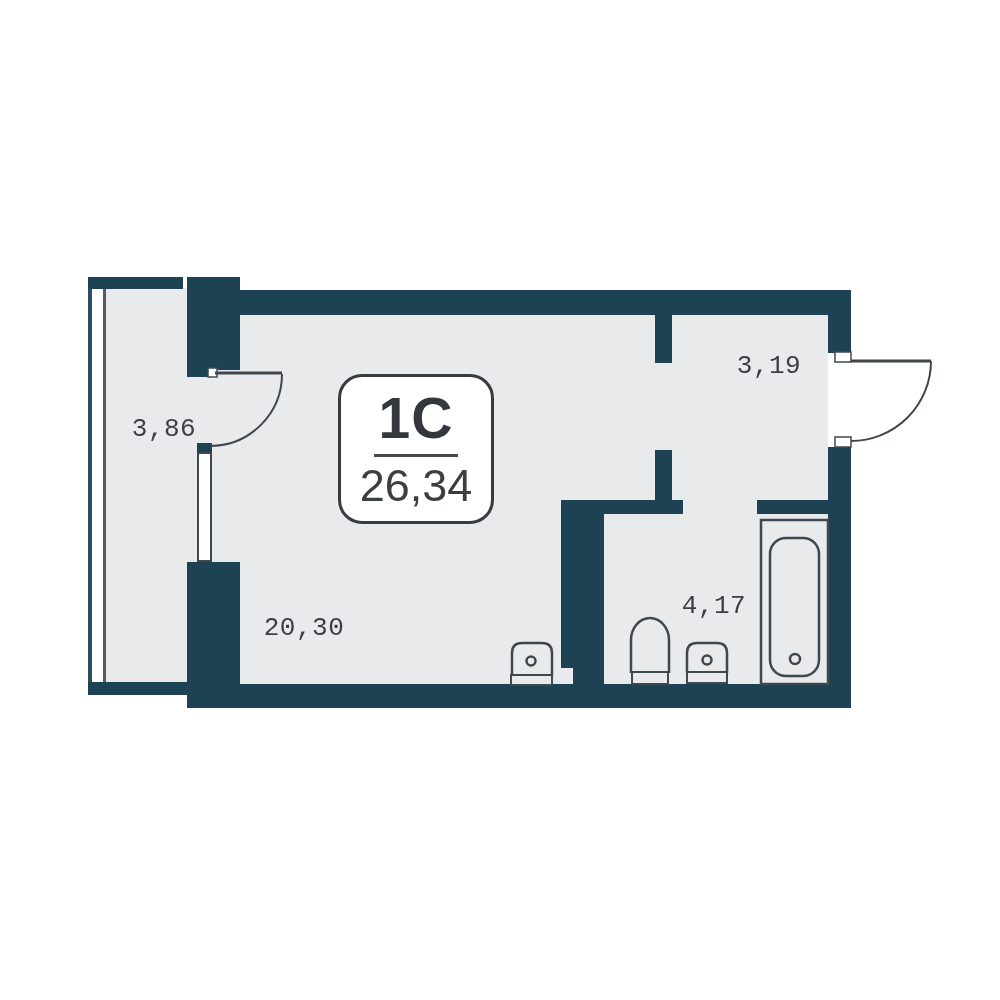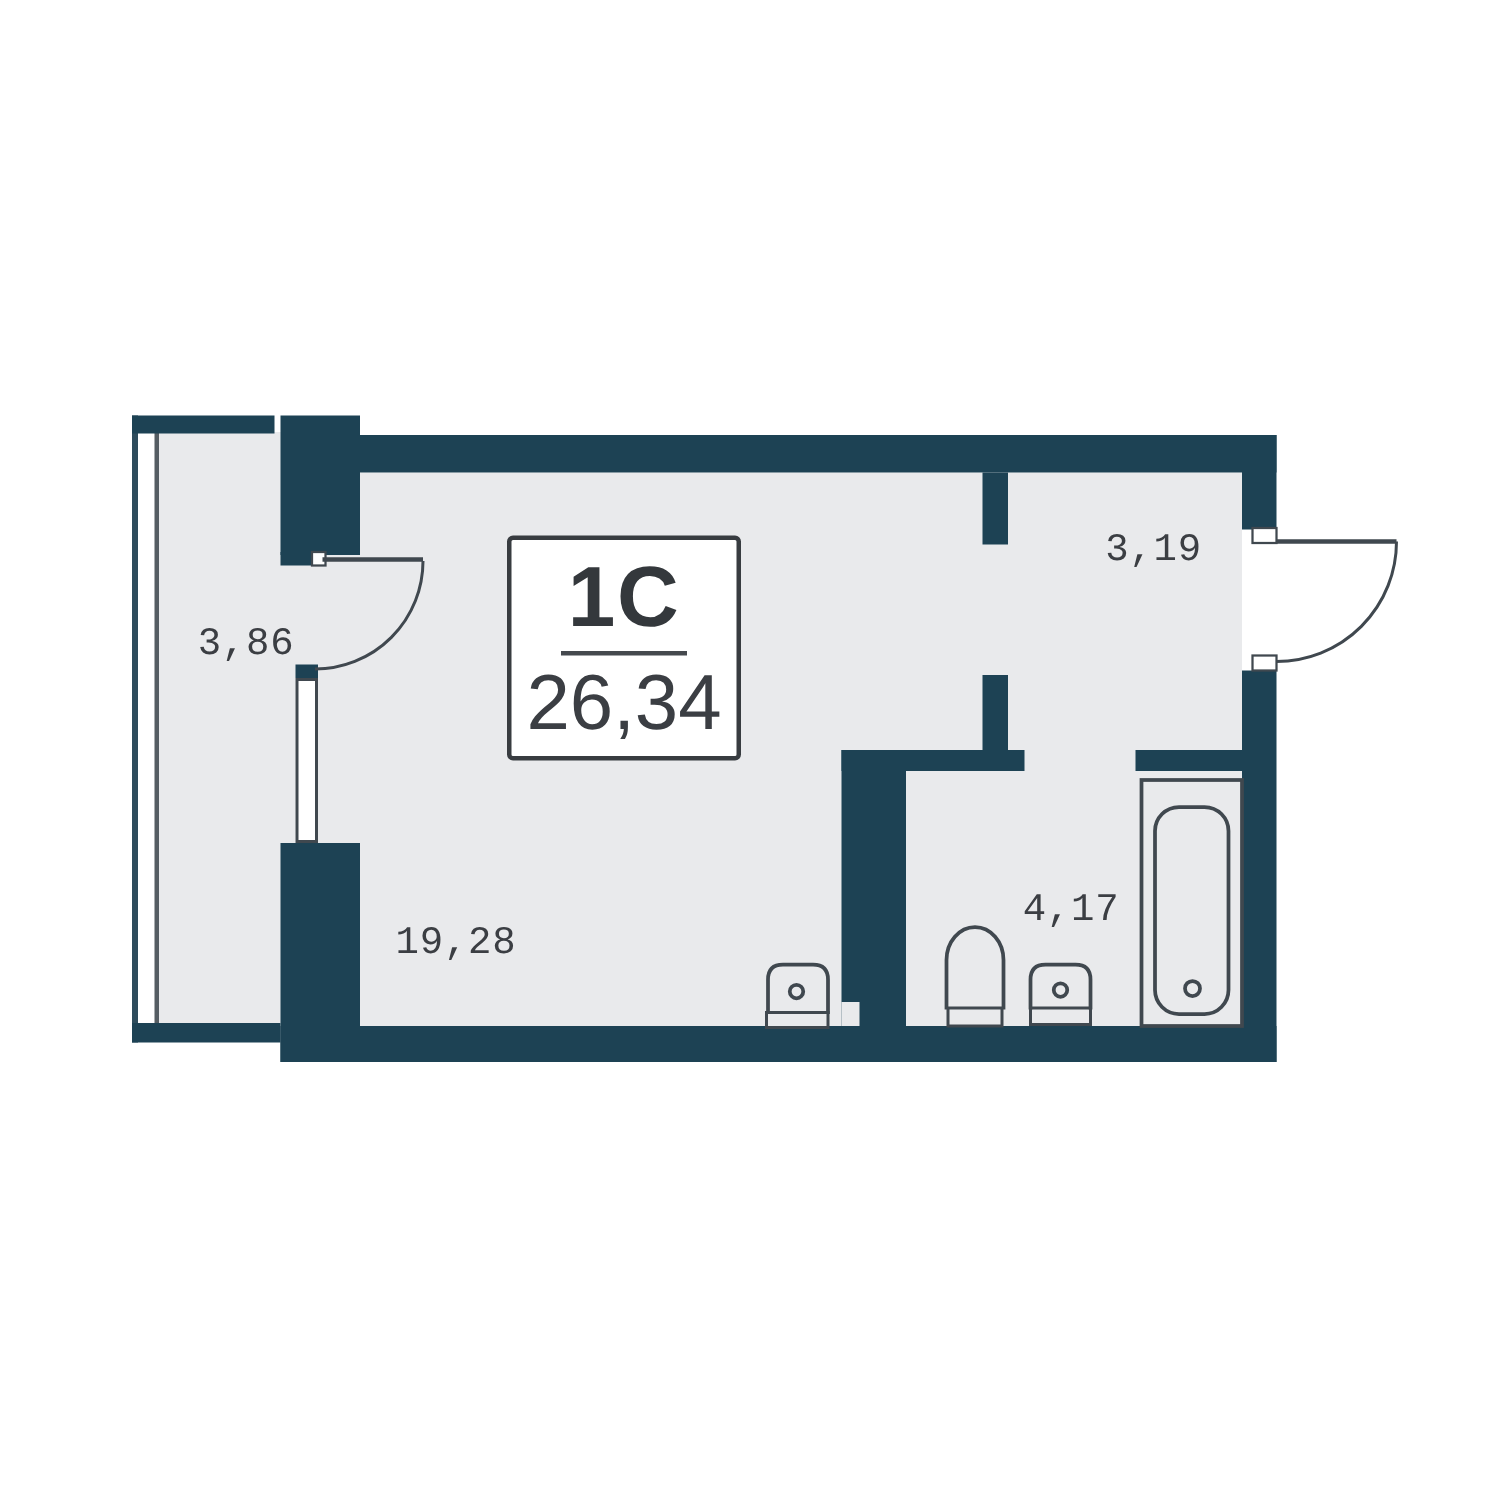--- a/index.html
+++ b/index.html
@@ -10,26 +10,26 @@
          font-family:"Liberation Sans", sans-serif;}
   .abs{position:absolute;}
   .floor{background:var(--floor);}
   .wall{background:var(--wall);}
   .white{background:#fff;}
   .room-label{position:absolute;transform:translate(-50%,-50%);color:var(--text);
               font-size:26px;letter-spacing:0.5px;white-space:nowrap;font-family:Liberation Mono, monospace;}
   .glaz-outer{background:#2e4c5c;}
   .glaz-inner{background:#555d63;}
   .pwindow{background:#fff;border:2px solid var(--line);box-sizing:border-box;}
-  .unit-box{position:absolute;left:338px;top:357px;width:156px;height:150px;background:#fff;
-            border:3px solid #383c40;border-radius:4px;box-sizing:border-box;
+  .unit-box{position:absolute;left:338px;top:374px;width:156px;height:150px;background:#fff;
+            border:3px solid #383c40;border-radius:24px;box-sizing:border-box;
             display:flex;flex-direction:column;align-items:center;justify-content:center;}
   .unit-type{font-size:57px;font-weight:bold;color:#34383c;line-height:1;letter-spacing:1px;}
   .unit-div{width:84px;height:3px;background:#45494e;margin:7px 0 6px 0;}
-  .unit-area{font-size:52px;color:#3b3e43;line-height:1;}
+  .unit-area{font-size:45px;color:#3b3e43;line-height:1;}
   svg{position:absolute;left:0;top:0;}
 </style>
 </head>
 <body>
 
 <div class="stage">
 
   <div class="abs floor" style="left:104px;top:288px;width:136px;height:394px;"></div>
   <div class="abs floor" style="left:240px;top:315px;width:588px;height:369px;"></div>
 
@@ -88,16 +88,16 @@
   </svg>
 
   <div class="unit-box">
     <div class="unit-type">1С</div>
     <div class="unit-div"></div>
     <div class="unit-area">26,34</div>
   </div>
 
   <div class="room-label" style="left:164px;top:429px;">3,86</div>
   <div class="room-label" style="left:769px;top:366px;">3,19</div>
-  <div class="room-label" style="left:304px;top:628px;">19,28</div>
+  <div class="room-label" style="left:304px;top:628px;">20,30</div>
   <div class="room-label" style="left:714px;top:574px;margin-top:32px;">4,17</div>
 
 </div>
 
 </body></html>

